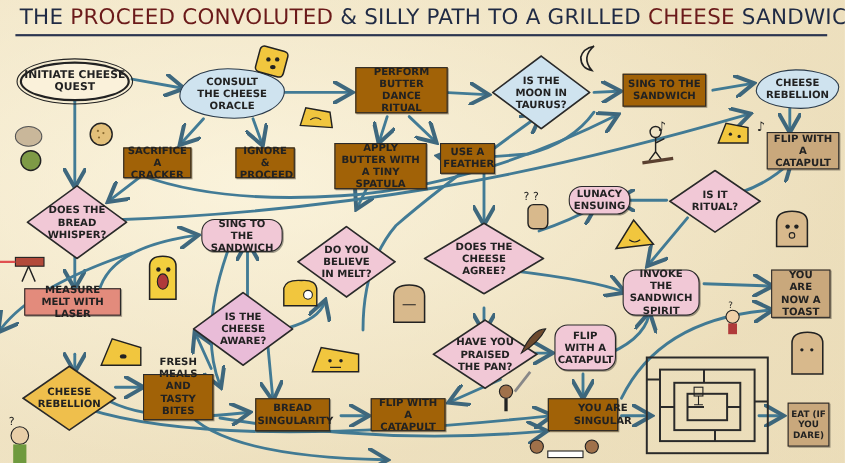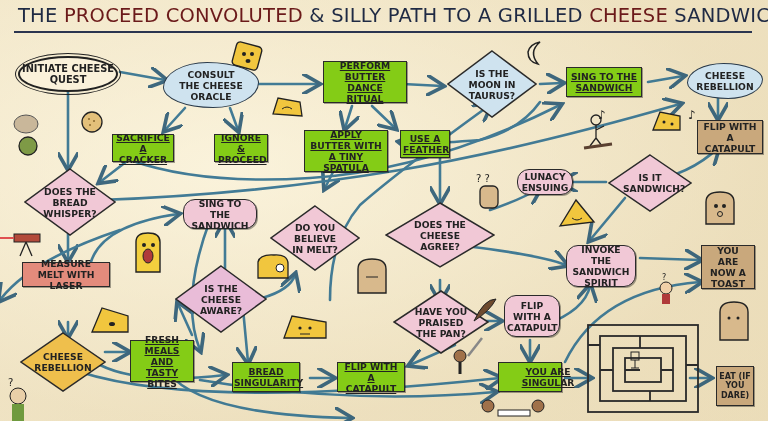--- a/index.html
+++ b/index.html
@@ -6,21 +6,21 @@
   body{width:768px;height:421px;overflow:hidden;background:#f3e8cc;font-family:"DejaVu Sans",sans-serif;position:relative;}
   .paper{position:absolute;inset:0;background:
     radial-gradient(ellipse at 30% 40%, rgba(255,250,230,0.6), rgba(230,215,175,0.3) 70%),
     linear-gradient(135deg,#f6ecd2,#eddfbd);}
   .title{position:absolute;left:18px;top:4px;width:736px;font-family:"DejaVu Sans",sans-serif;font-size:19.5px;letter-spacing:0.2px;color:#1f2a44;white-space:nowrap;}
   .title .red{color:#6b1a1a;}
   .rule{position:absolute;left:14px;top:31px;width:738px;height:2px;background:#2b3550;}
   svg.links{position:absolute;left:0;top:0;}
   .node{position:absolute;display:flex;align-items:center;justify-content:center;text-align:center;font-family:"DejaVu Sans",sans-serif;font-weight:bold;font-size:9.2px;line-height:11px;color:#222;box-sizing:border-box;text-transform:uppercase;}
   .box{border:1.6px solid #2a2a2a;box-shadow:1px 1px 0 rgba(0,0,0,0.35);padding:2px 4px;}
-  .yellow{background:#84cc16;text-decoration:underline;}
+  .yellow{background:#a16207;}
   .pink{background:#f1c8d6;border-radius:12px;}
   .red{background:#e38b7c;}
   .tan{background:#c9a87c;}
   .blue{background:#cfe3ef;}
   .diamond{position:absolute;}
   .diamond .shape{position:absolute;inset:0;}
   .diamond .txt{position:absolute;inset:0;display:flex;align-items:center;justify-content:center;text-align:center;font-weight:bold;font-size:9.2px;line-height:11px;color:#222;}
   .cloud{border-radius:50%/50%;border:1.6px solid #2a3a4a;}
   .oval{border-radius:50%;border:2px solid #222;background:#faf1da;outline:1px solid #222;outline-offset:2px;}
   .char{position:absolute;}
@@ -182,21 +182,21 @@
 
 <div class="node box pink" style="left:517px;top:169px;width:56px;height:26px;">
     <span>LUNACY ENSUING</span>
   </div>
 
 <div class="diamond" style="left:608px;top:154px;width:84px;height:58px;">
   <svg class="shape" viewBox="0 0 84 58" width="84" height="58">
       <polygon points="42,1 83,29 42,57 1,29" fill="#f1c8d6" stroke="#2a2a2a" stroke-width="1.5"></polygon>
     </svg>
   <div class="txt">
-      <span style="max-width:54px">IS IT SANDWICH?</span>
+      <span style="max-width:54px">IS IT RITUAL?</span>
     </div>
 </div>
 
 <div class="node box red" style="left:22px;top:262px;width:88px;height:25px;">
     <span>MEASURE MELT WITH LASER</span>
   </div>
 
 <div class="diamond" style="left:175px;top:265px;width:92px;height:68px;">
   <svg class="shape" viewBox="0 0 92 68" width="92" height="68">
       <polygon points="46,1 91,34 46,67 1,34" fill="#e9bcd8" stroke="#2a2a2a" stroke-width="1.5"></polygon>
@@ -229,21 +229,21 @@
 
 <div class="diamond" style="left:20px;top:332px;width:86px;height:60px;">
   <svg class="shape" viewBox="0 0 86 60" width="86" height="60">
       <polygon points="43,1 85,30 43,59 1,30" fill="#efbf4c" stroke="#2a2a2a" stroke-width="1.5"></polygon>
     </svg>
   <div class="txt">
       <span style="max-width:58px">CHEESE REBELLION</span>
     </div>
 </div>
 
-<div class="node box yellow" style="left:130px;top:340px;width:64px;height:42px;">
+<div class="node box yellow" style="left:130px;top:340px;width:64px;height:42px;align-items:flex-end;">
     <span>FRESH MEALS AND TASTY BITES</span>
   </div>
 
 <div class="node box yellow" style="left:232px;top:362px;width:68px;height:30px;">
     <span style="max-width:64px">BREAD SINGULARITY</span>
   </div>
 
 <div class="node box yellow" style="left:337px;top:362px;width:68px;height:30px;">
     <span>FLIP WITH A CATAPULT</span>
   </div>

